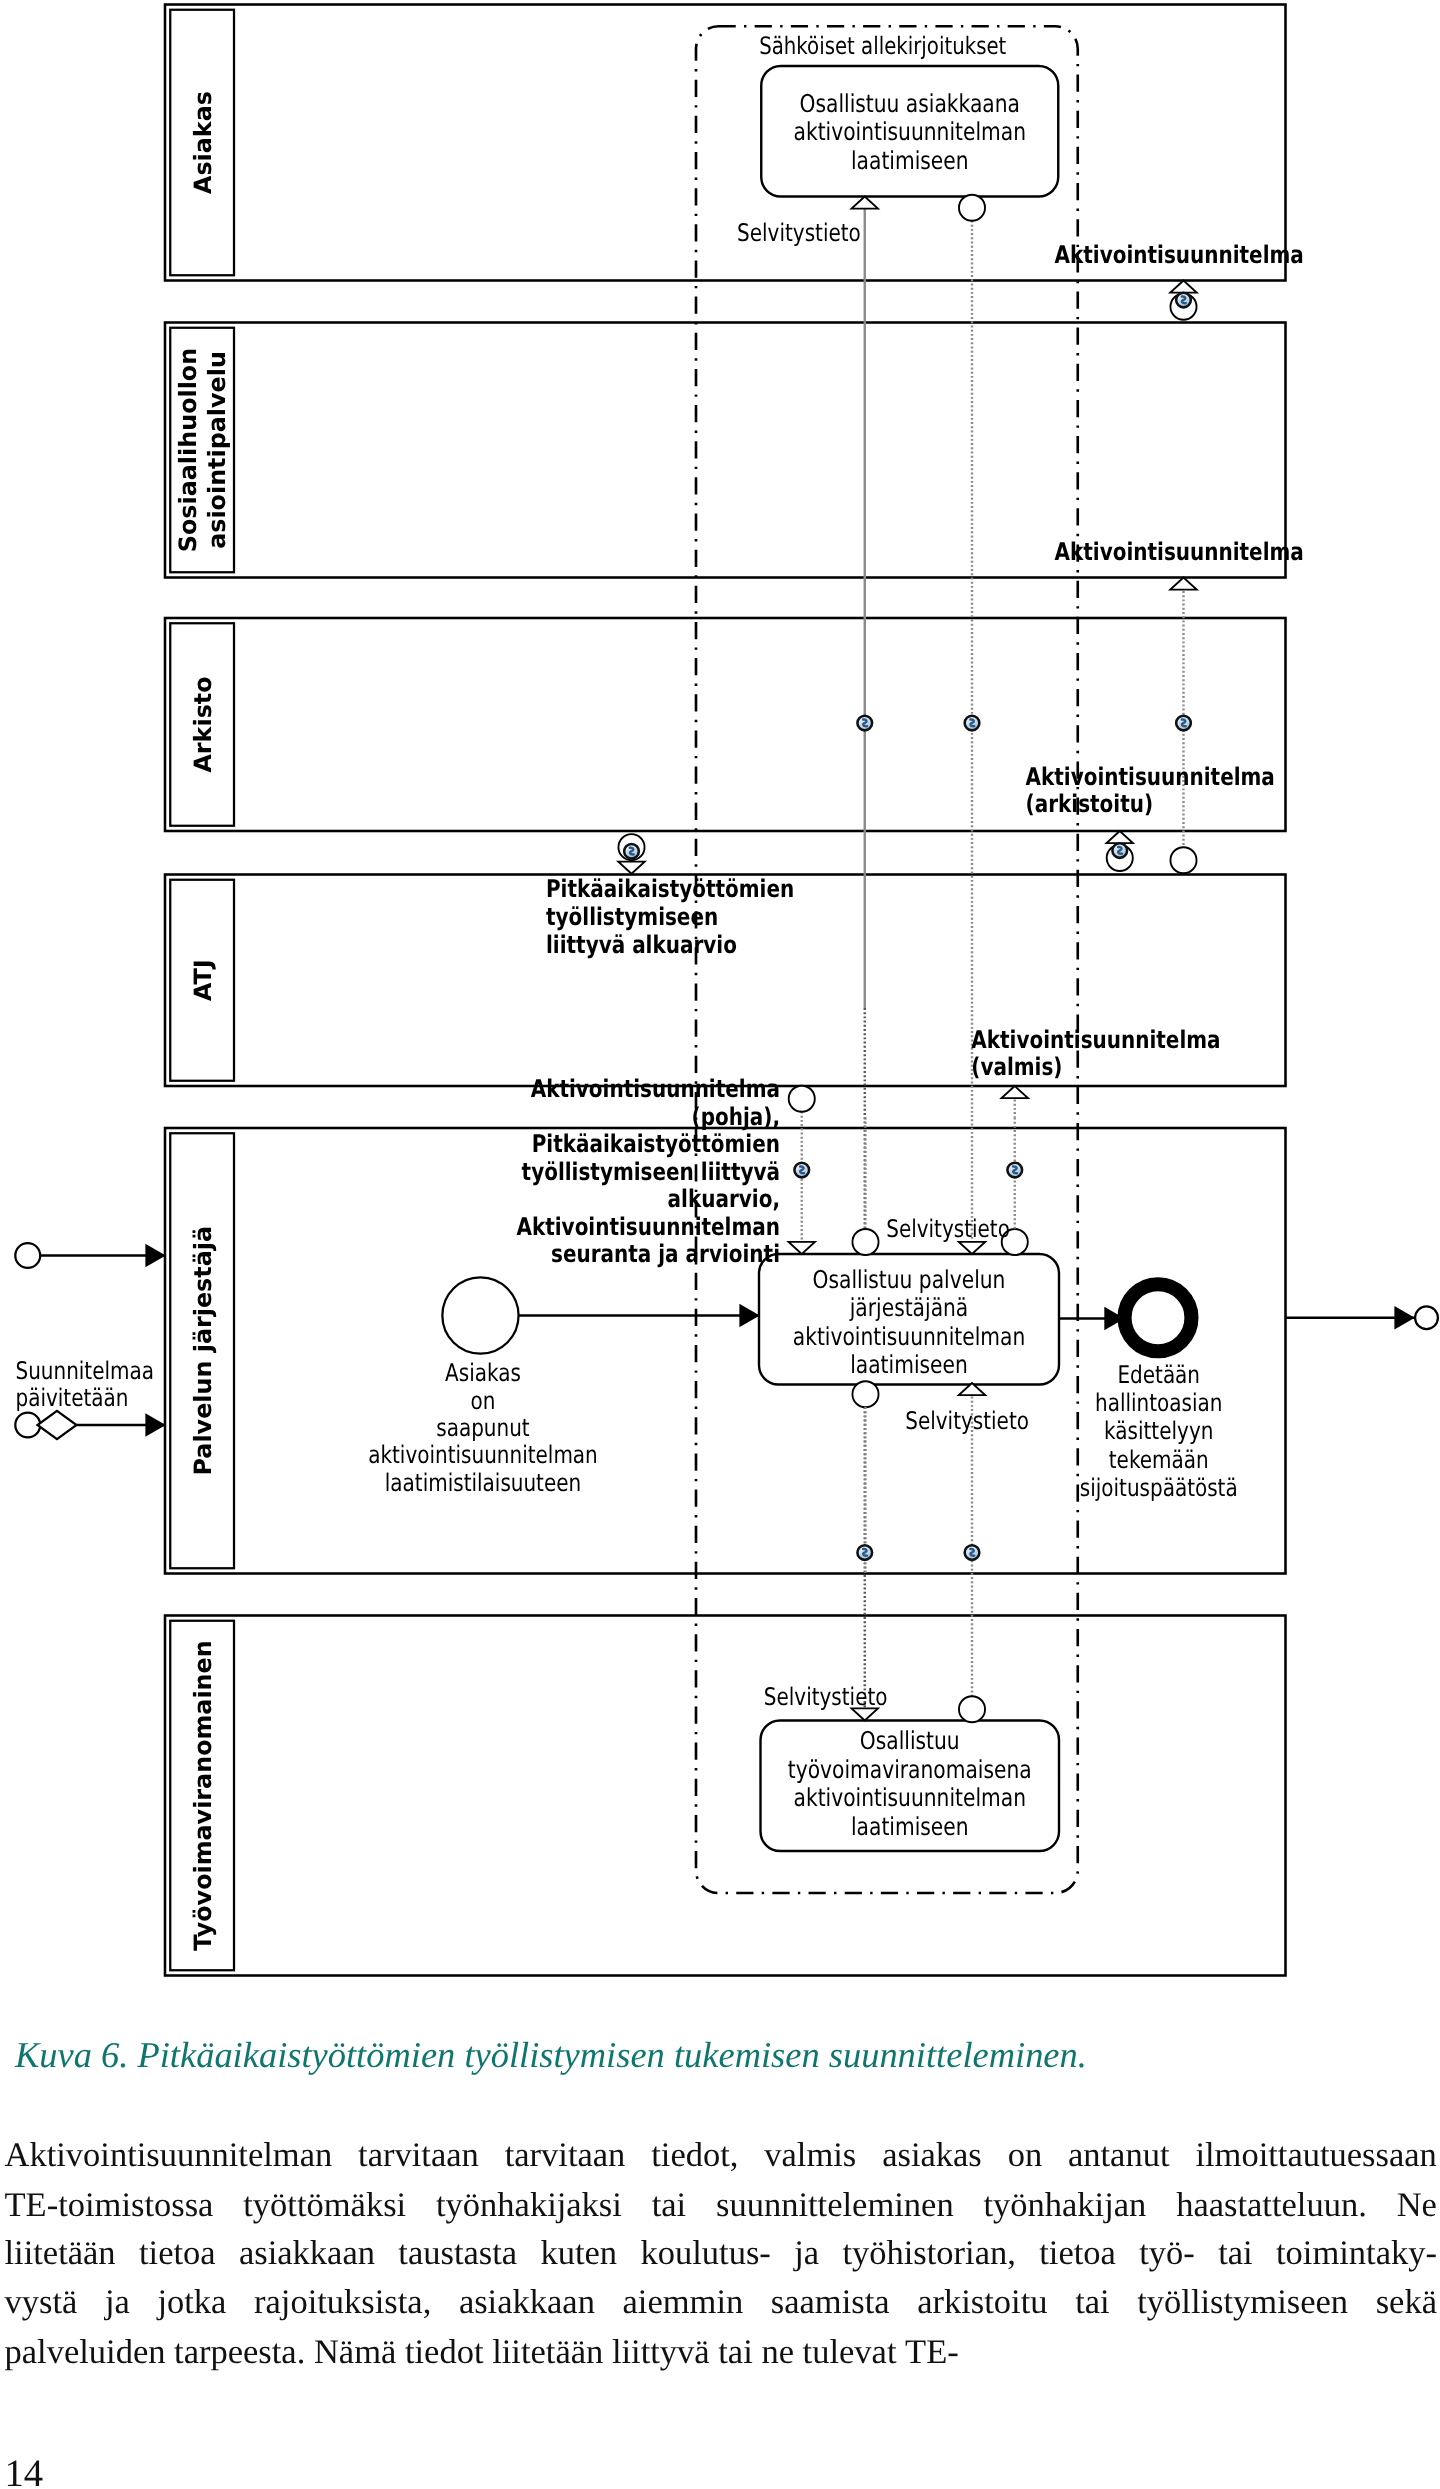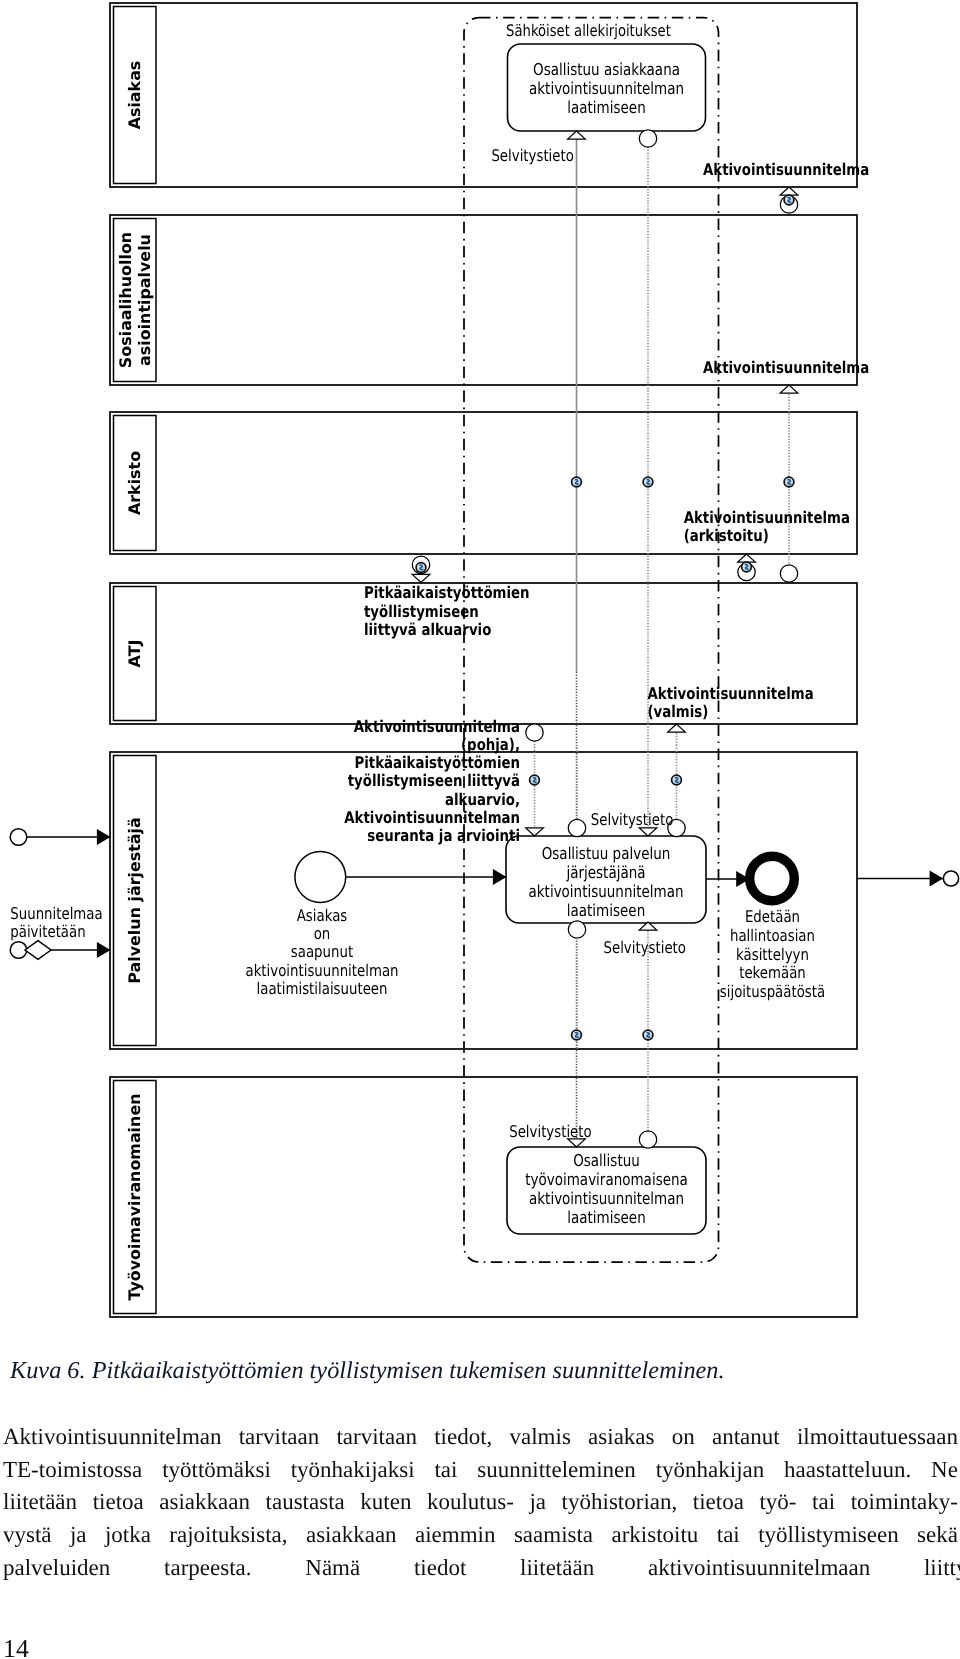--- a/index.html
+++ b/index.html
@@ -1,24 +1,24 @@
 <!DOCTYPE html>
 <html><head>
 <meta charset="utf-8">
 <style>
   html,body{margin:0;padding:0;background:#ffffff;}
   body{width:960px;height:1659px;overflow:hidden;}
   #page{position:relative;width:960px;height:1659px;background:#fff;}
   #diagram{position:absolute;left:0;top:0;}
   .cap{position:absolute;font-family:"Liberation Serif",serif;font-style:italic;
-       font-size:24.3px;color:#0f172a;}
+       font-size:24.3px;color:#0f766e;}
   .body-text{position:absolute;font-family:"Liberation Serif",serif;font-size:23px;
        color:#111;text-align:justify;line-height:32.7px;}
   .bl{display:flex;justify-content:space-between;white-space:pre;}
-  .bl-last{justify-content:flex-start;gap:48px;}
+  .bl-last{justify-content:flex-start;}
   .pageno{position:absolute;font-family:"Liberation Serif",serif;font-size:25.8px;color:#111;}
   svg text{font-family:"DejaVu Sans",sans-serif;fill:#000;}
   *{-webkit-font-smoothing:antialiased;text-rendering:geometricPrecision;}
 </style>
 </head>
 <body>
 
 <div id="page">
   <svg id="diagram" width="960" height="1335" viewBox="0 0 960 1335">
 <defs>
@@ -212,16 +212,16 @@
 <use href="#dicon" x="0" y="0" transform="translate(576.5,1035.0)"></use>
 <use href="#dicon" x="0" y="0" transform="translate(648.0,1035.0)"></use>
 
 </svg>
   <div class="cap" style="left:10px;top:1357px;width:940px;">Kuva 6. Pitkäaikaistyöttömien työllistymisen tukemisen suunnitteleminen.</div>
   <div class="body-text" style="left:3px;top:1421px;width:955px;">
     <div class="bl"><span>Aktivointisuunnitelman</span><span>tarvitaan</span><span>tarvitaan</span><span>tiedot,</span><span>valmis</span><span>asiakas</span><span>on</span><span>antanut</span><span>ilmoittautuessaan</span></div>
     <div class="bl"><span>TE-toimistossa</span><span>työttömäksi</span><span>työnhakijaksi</span><span>tai</span><span>suunnitteleminen</span><span>työnhakijan</span><span>haastatteluun.</span><span>Ne</span></div>
     <div class="bl"><span>liitetään</span><span>tietoa</span><span>asiakkaan</span><span>taustasta</span><span>kuten</span><span>koulutus-</span><span>ja</span><span>työhistorian,</span><span>tietoa</span><span>työ-</span><span>tai</span><span>toimintaky-</span></div>
     <div class="bl"><span>vystä</span><span>ja</span><span>jotka</span><span>rajoituksista,</span><span>asiakkaan</span><span>aiemmin</span><span>saamista</span><span>arkistoitu</span><span>tai</span><span>työllistymiseen</span><span>sekä</span></div>
-    <div class="bl bl-last"><span>palveluiden </span><span>tarpeesta. </span><span>Nämä </span><span>tiedot </span><span>liitetään </span><span>aktivointisuunnitelmaan </span><span>liittyvä </span><span>tai </span><span>ne </span><span>tulevat </span><span>TE-</span></div>
+    <div class="bl bl-last"><span>palveluiden </span><span>tarpeesta. </span><span>Nämä </span><span>tiedot </span><span>liitetään </span><span>liittyvä </span><span>tai </span><span>ne </span><span>tulevat </span><span>TE-</span></div>
   </div>
   <div class="pageno" style="left:3px;top:1634px;">14</div>
 </div>
 
 </body></html>

